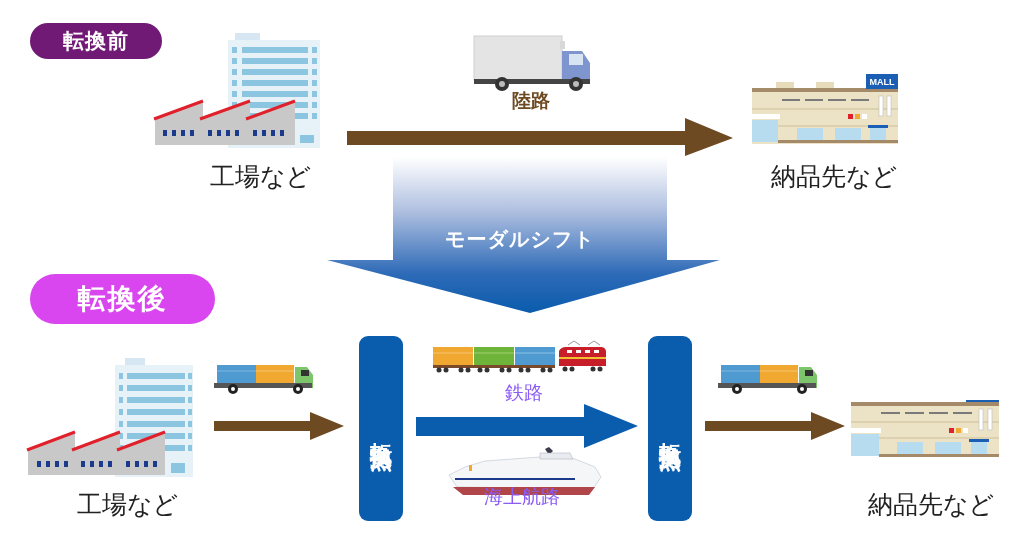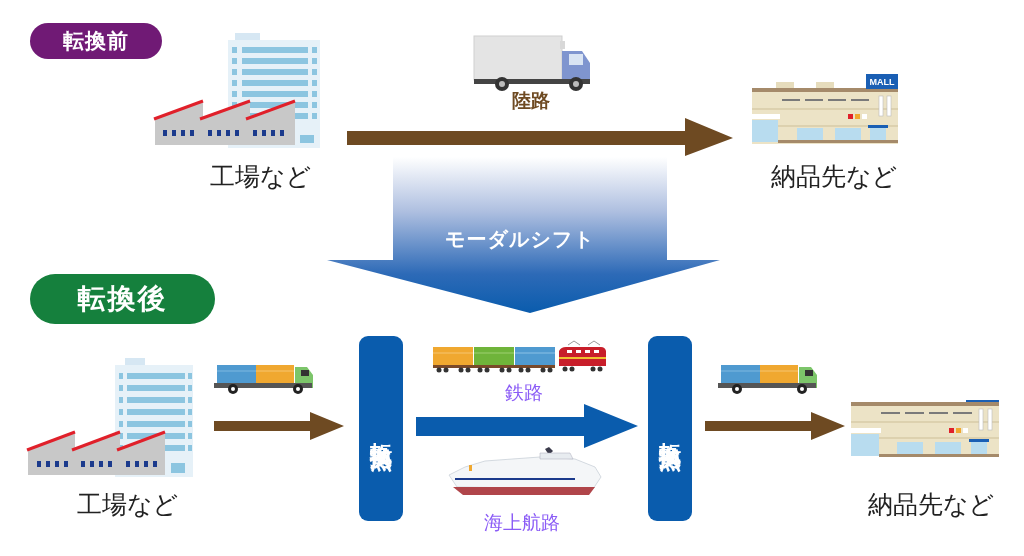--- a/index.html
+++ b/index.html
@@ -1,21 +1,21 @@
 <!DOCTYPE html>
 <html><head>
 <meta charset="utf-8">
 <style>
   html, body { margin:0; padding:0; background:#ffffff; }
   body { width:1024px; height:556px; position:relative; overflow:hidden;
          font-family:"DejaVu Sans", "Liberation Sans", sans-serif; }
   .pill { position:absolute; border-radius:999px; color:#fff; font-weight:bold;
           display:flex; align-items:center; justify-content:center; }
   .pill-before { left:30px; top:23px; width:132px; height:36px; background:#701a75; font-size:21px; letter-spacing:1px; }
-  .pill-after  { left:30px; top:274px; width:185px; height:50px; background:#15803d; font-size:28px; letter-spacing:2px; }
+  .pill-after  { left:30px; top:274px; width:185px; height:50px; background:#d946ef; font-size:28px; letter-spacing:2px; }
   .label-dark { position:absolute; color:#222; font-size:25px; white-space:nowrap; }
   .label-brown { position:absolute; color:#6e4a22; font-size:19px; font-weight:bold; }
   .label-blue { position:absolute; color:#8b5cf6; font-size:19px; font-weight:normal; }
   .hub { position:absolute; width:44px; height:185px; background:#0a5cad; border-radius:9px;
          color:#fff; font-weight:bold; font-size:22px; line-height:28px;
          display:flex; align-items:center; justify-content:center; writing-mode:vertical-rl;
          text-orientation:upright; letter-spacing:2px; }
   .shift-text { position:absolute; left:420px; top:226px; width:200px; text-align:center;
                 color:#fff; font-weight:bold; font-size:20px; letter-spacing:1px; }
   svg { position:absolute; overflow:visible; }
@@ -249,21 +249,21 @@
 </svg>
 
 <svg style="left:445px;top:447px" width="160" height="52" viewBox="0 0 160 52">
   <path d="M100 2 L104 0 L108 4 L104 8 Z" fill="#3a3a4a"></path>
   <path d="M20 20 L40 14 L95 10 L130 12 L150 20 L156 30 L148 42 L12 40 L4 28 Z" fill="#f4f6f8" stroke="#c9d0d8" stroke-width="0.8"></path>
   <path d="M95 6 L125 6 L128 12 L95 12 Z" fill="#e8ecf0" stroke="#aab" stroke-width="0.5"></path>
   <rect x="24" y="18" width="3" height="6" fill="#f0a830"></rect>
   <line x1="10" y1="32" x2="130" y2="32" stroke="#1b3a8c" stroke-width="2"></line>
   <path d="M8 40 L150 40 L144 48 L18 48 Z" fill="#b0454a"></path>
 </svg>
-<div class="label-blue" style="left:484px;top:510px">海上航路</div>
+<div class="label-blue" style="left:484px;top:484px">海上航路</div>
 
 <div class="hub" style="left:648px;top:336px">転換拠点</div>
 
 <svg style="left:718px;top:364px" width="102" height="32" viewBox="0 0 102 32">
   <rect x="3" y="1" width="39" height="19" fill="#4f9ad0"></rect>
     <line x1="3" y1="7" x2="42" y2="7" stroke="#7fb8e0"></line>
   <rect x="42" y="1" width="38" height="19" fill="#f0a830"></rect>
     <line x1="42" y1="7" x2="80" y2="7" stroke="#f6c570"></line>
   <path d="M81 3 L93 3 L99 11 L99 24 L81 24 Z" fill="#7cc56a"></path>
   <rect x="87" y="6" width="8" height="6" fill="#333"></rect>

